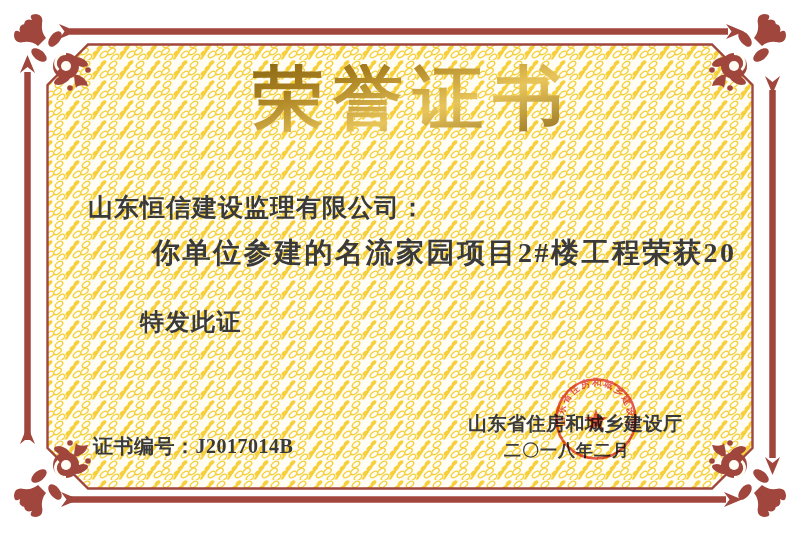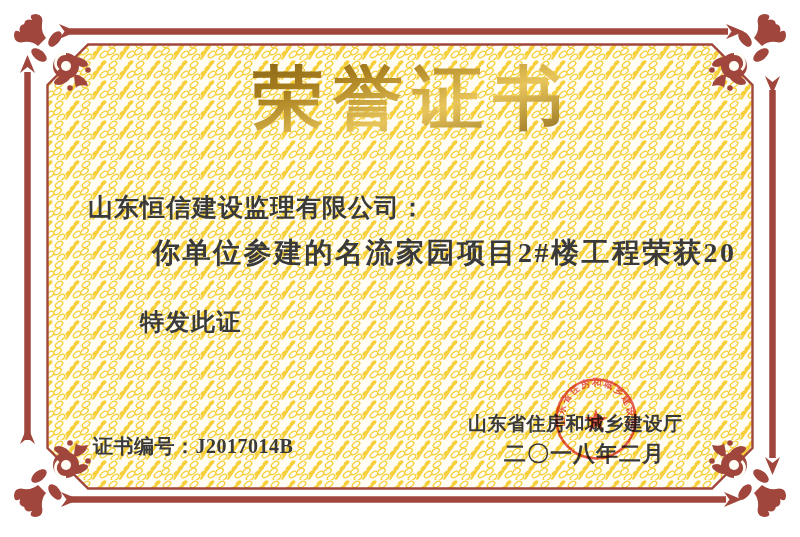--- a/index.html
+++ b/index.html
@@ -17,21 +17,21 @@
     background:linear-gradient(165deg,#6e500e 8%,#a87f1f 36%,#e8c55b 56%,#8a671a 80%,#5c430b 100%);
     -webkit-background-clip:text;background-clip:text;color:transparent;
     line-height:1;
   }
   .recipient{left:88px;top:191px;font-size:25px;font-weight:600;letter-spacing:1px;}
   .body-1{left:152px;top:234px;font-size:28px;font-weight:600;letter-spacing:2.5px;}
   .body-2{left:86px;top:270px;font-size:26px;font-weight:600;letter-spacing:0.5px;}
   .closing{left:140px;top:306px;font-size:24px;font-weight:600;letter-spacing:1.5px;}
   .certno{left:93px;top:433px;font-size:20px;font-weight:bold;letter-spacing:0.5px;}
   .issuer{left:468px;top:411px;font-size:19px;font-weight:bold;letter-spacing:0.5px;}
-  .issue-date{left:504px;top:439px;font-size:22px;font-weight:600;letter-spacing:1px;}
+  .issue-date{left:504px;top:439px;font-size:17px;font-weight:600;letter-spacing:1px;}
   .seal-wrap{position:absolute;left:551px;top:374px;width:90px;height:90px;
     mix-blend-mode:multiply;opacity:0.9;}
 </style>
 </head>
 <body>
 
 <div class="layer">
 
   <svg class="layer" width="800" height="537" aria-hidden="true">
     <defs>

